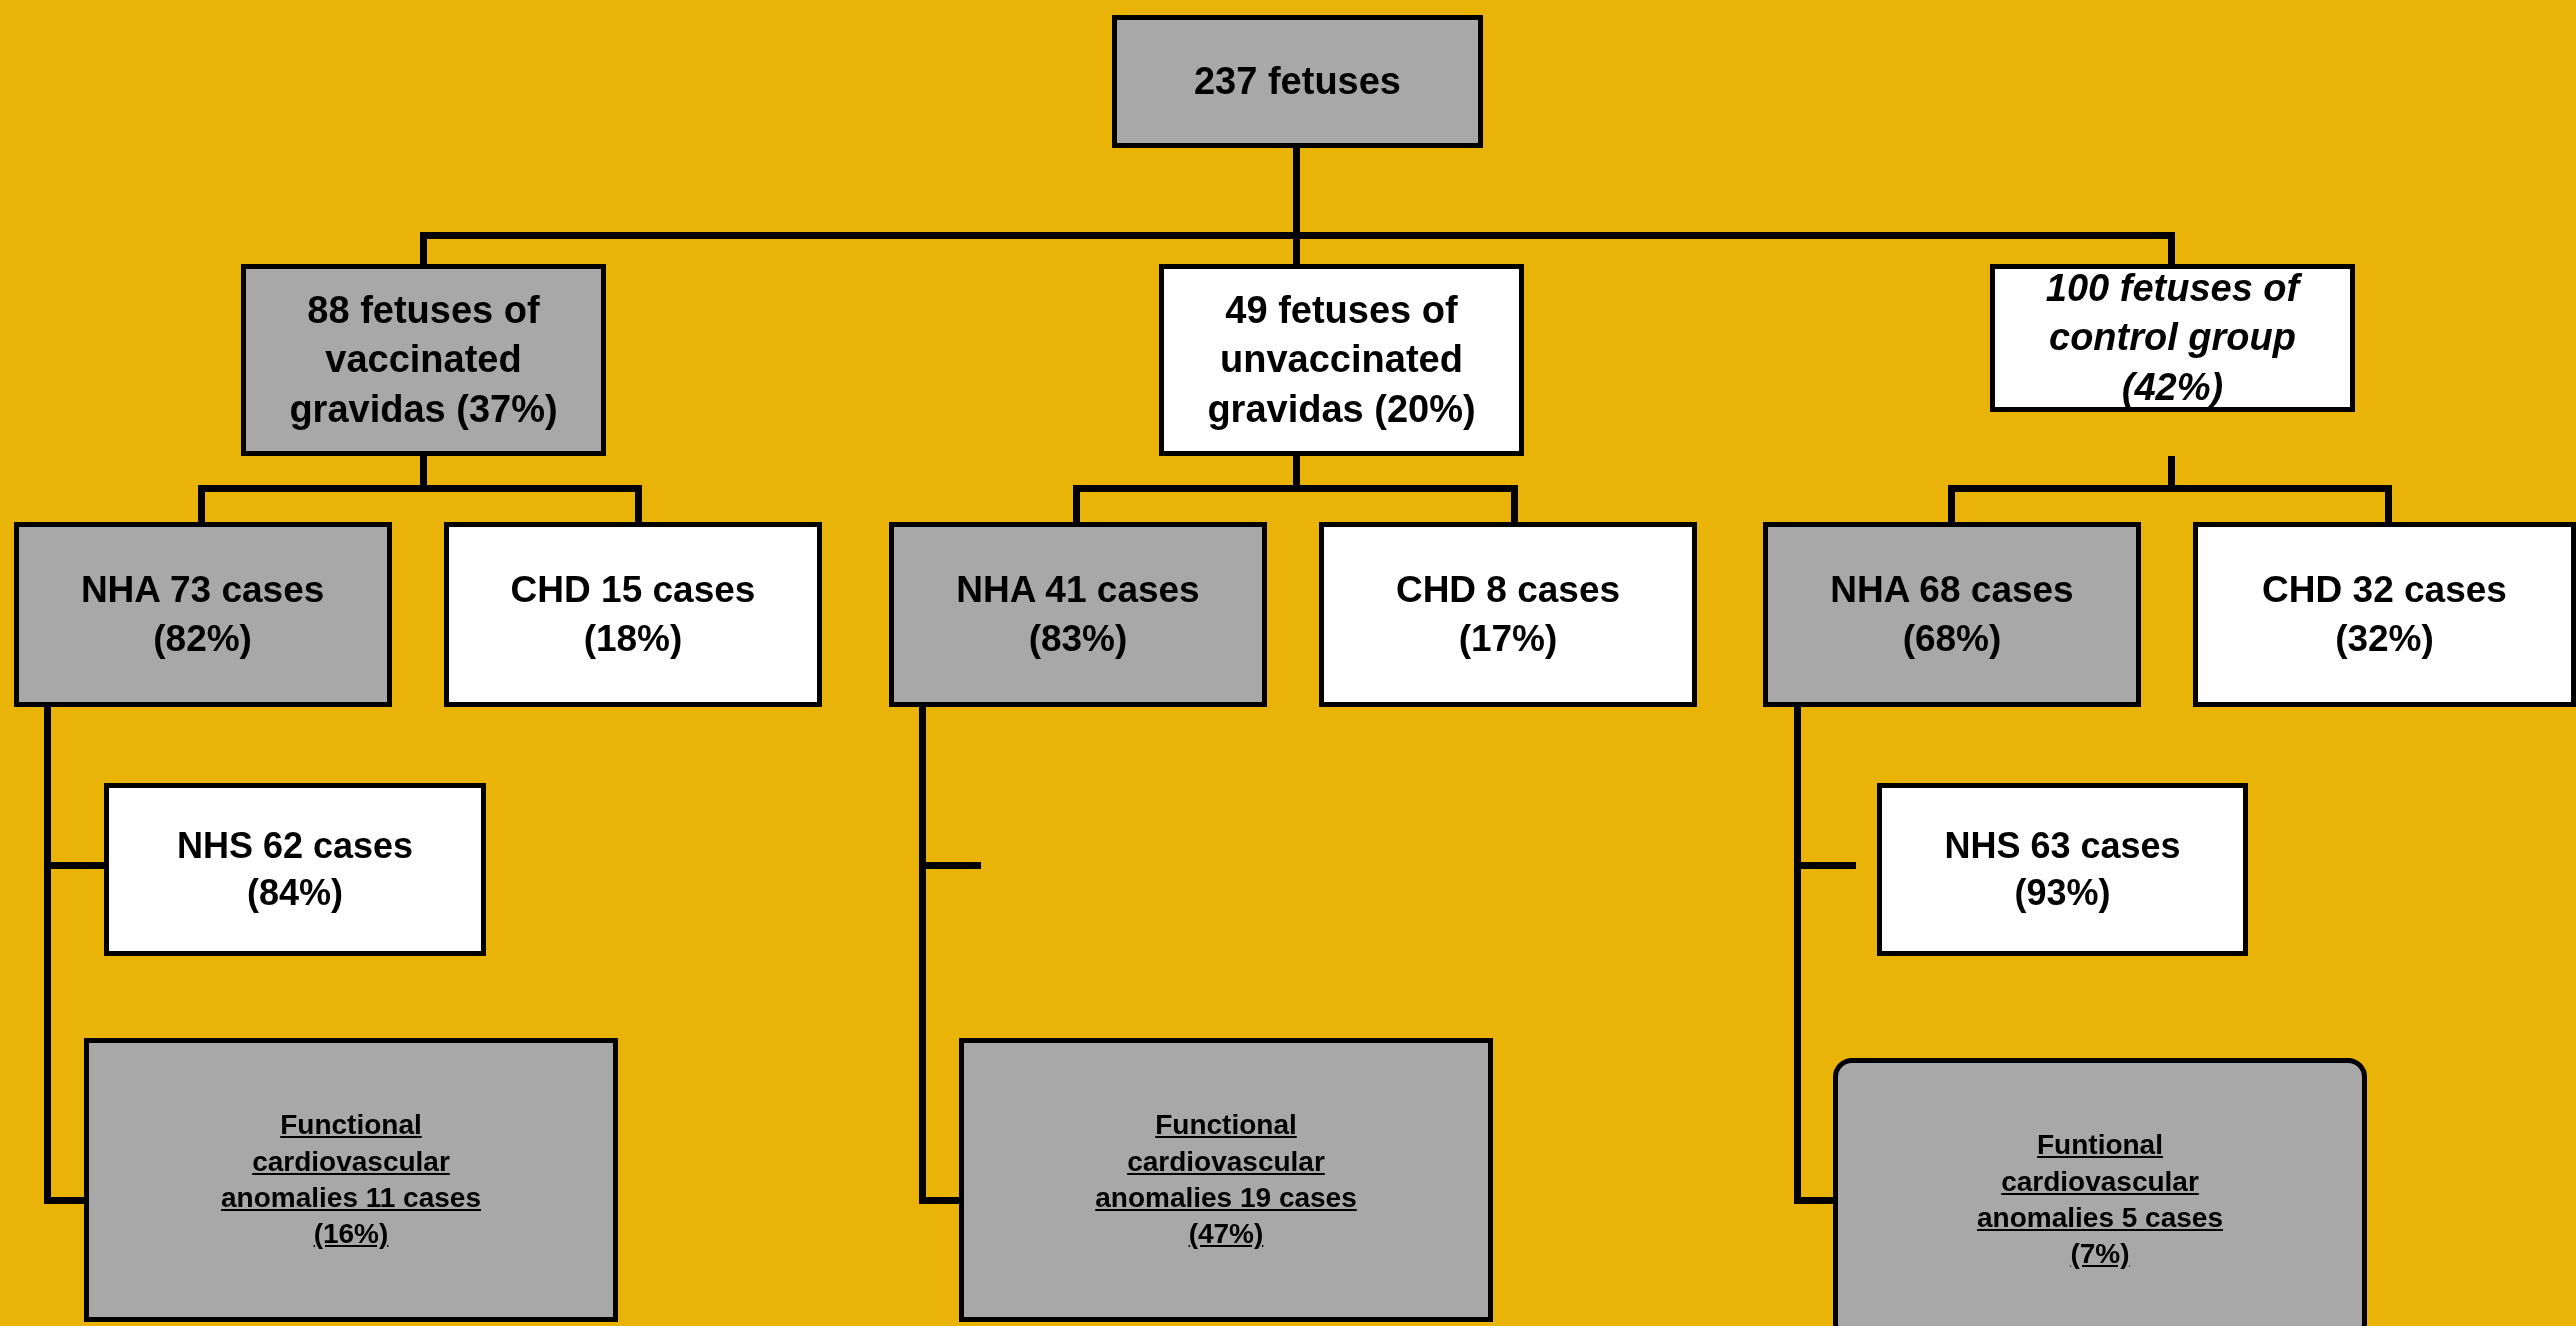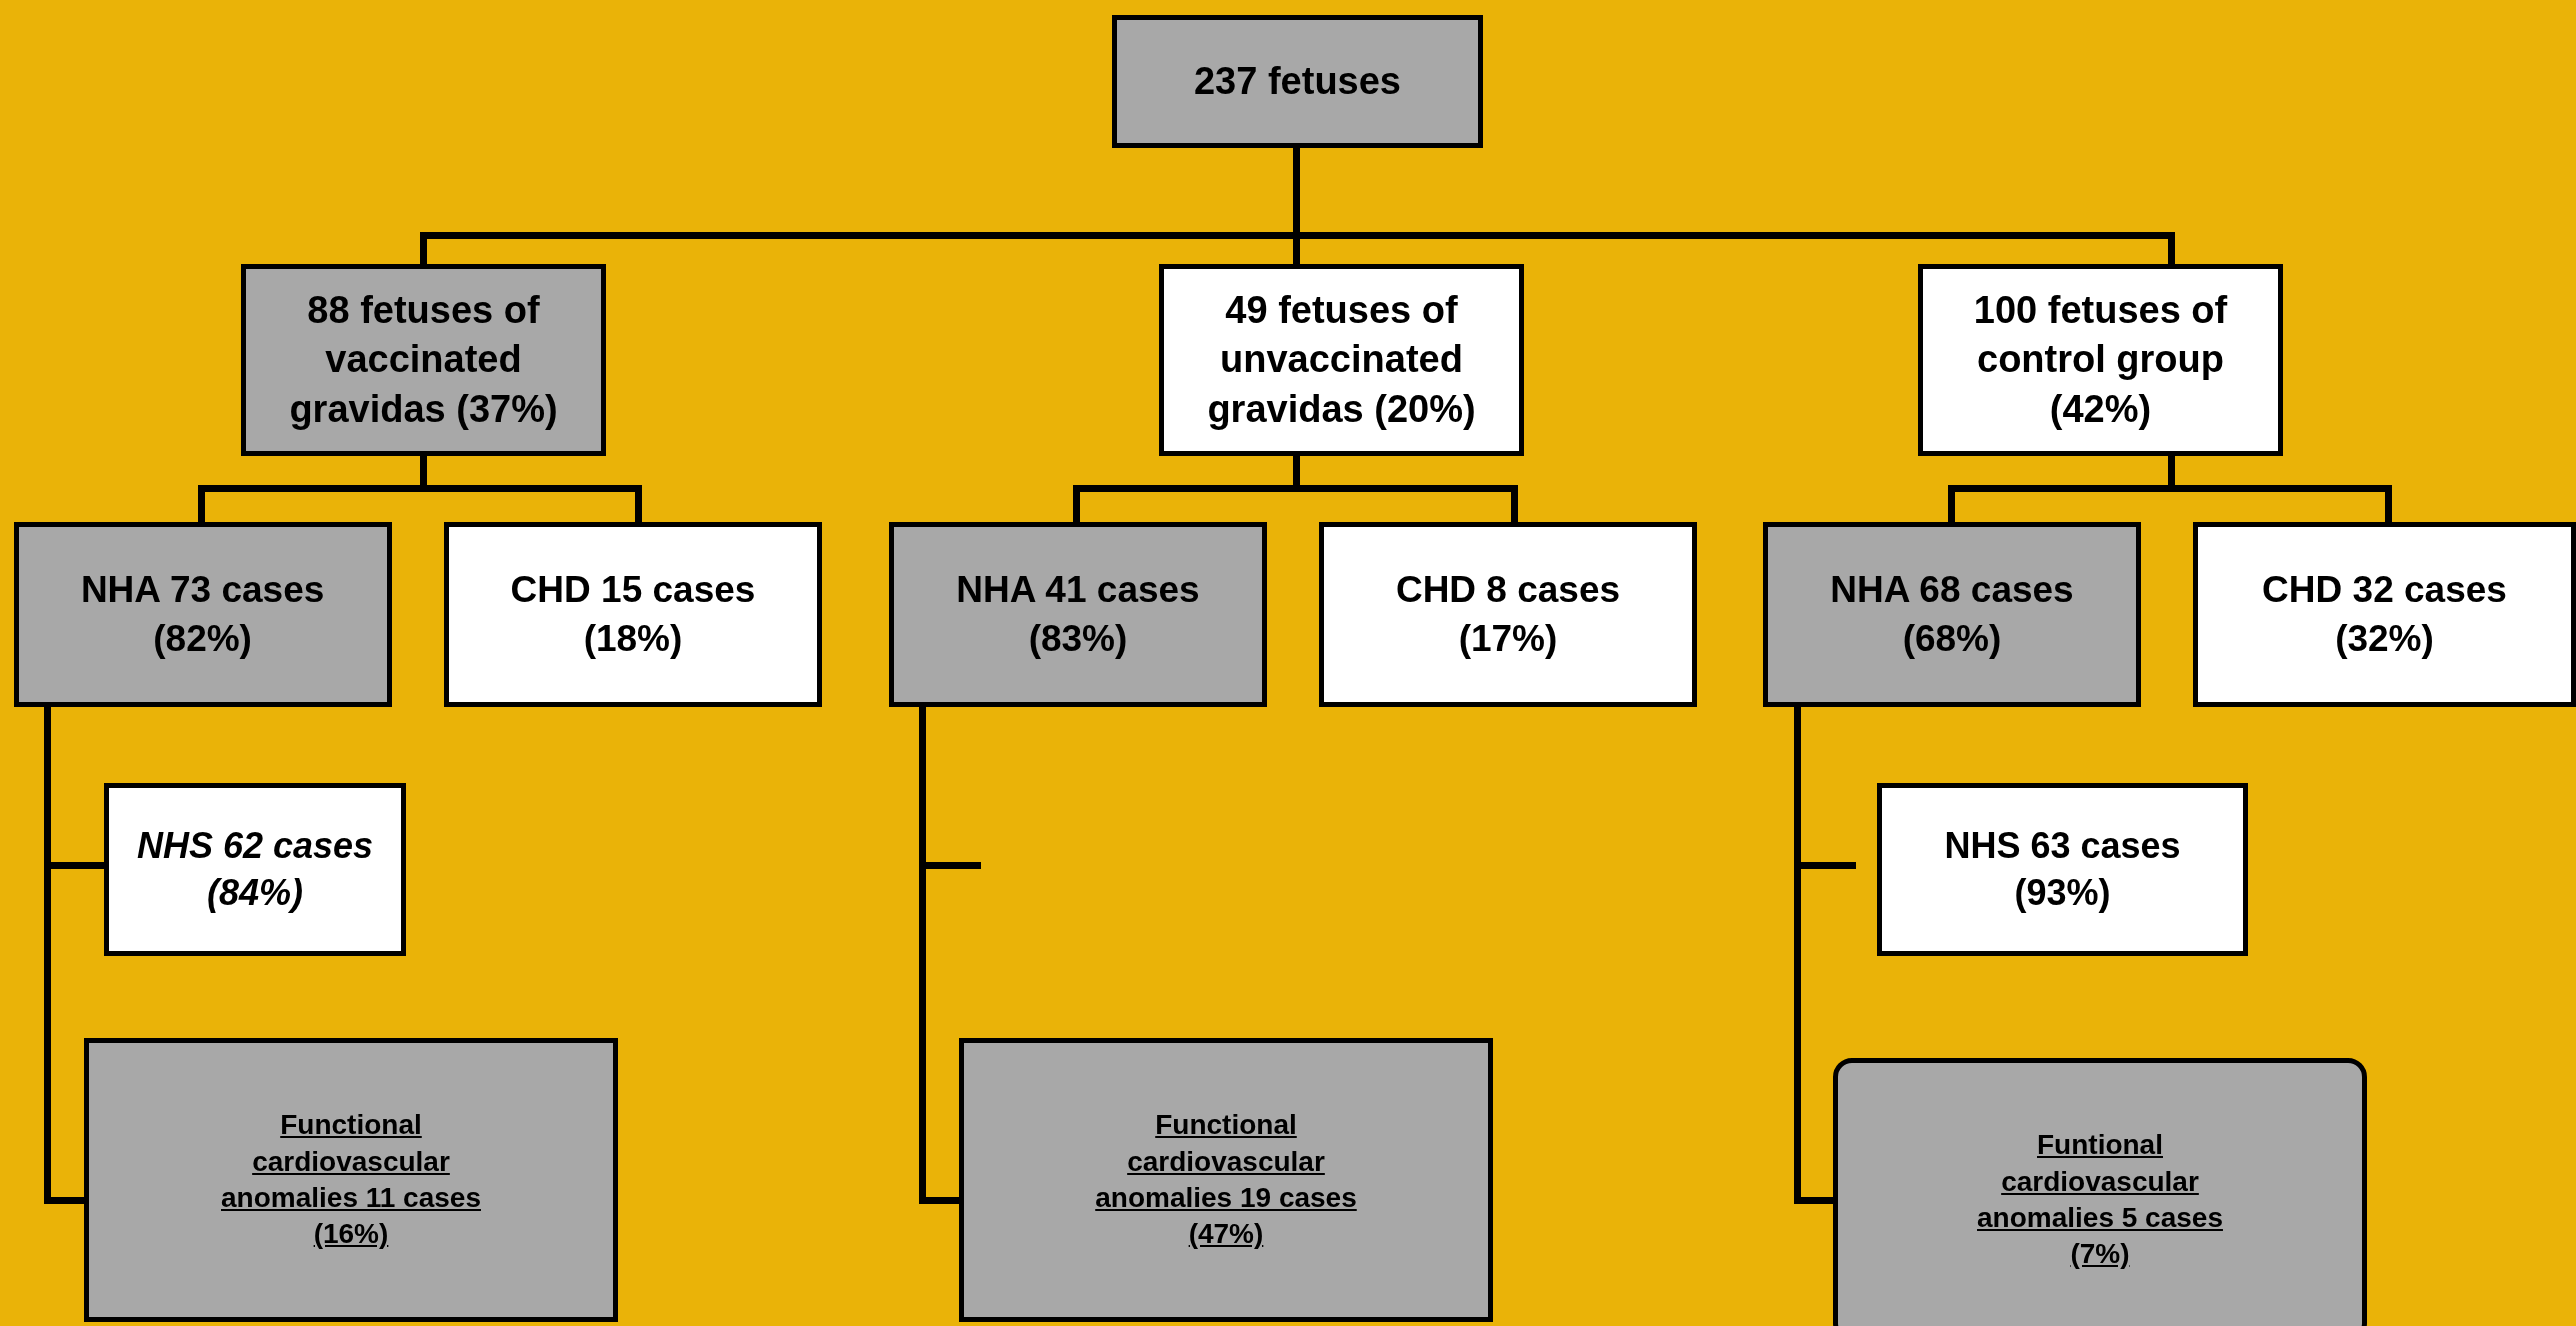--- a/index.html
+++ b/index.html
@@ -52,21 +52,21 @@
   <div class="node gray s-lvl2" style="left:241px;top:264px;width:365px;height:192px;">
     <span class="txt">88 fetuses of
 vaccinated
 gravidas (37%)</span>
   </div>
   <div class="node s-lvl2" style="left:1115px;top:264px;width:365px;height:192px;margin-left:44px;">
     <span class="txt">49 fetuses of
 unvaccinated
 gravidas (20%)</span>
   </div>
-  <div class="node s-lvl2" style="left:1918px;top:264px;width:365px;height:192px;">
+  <div class="node s-lvl2" style="left:1990px;top:264px;width:365px;height:148px;font-style:italic;">
     <span class="txt">100 fetuses of
 control group
 (42%)</span>
   </div>
 
   <div class="ln" style="left:420px;top:456px;width:6.8px;height:32px;"></div>
   <div class="ln" style="left:198px;top:485px;width:444px;height:6.8px;"></div>
   <div class="ln" style="left:198px;top:485px;width:6.8px;height:38px;"></div>
   <div class="ln" style="left:635px;top:485px;width:6.8px;height:38px;"></div>
 
@@ -112,21 +112,21 @@
   <div class="ln" style="left:44px;top:1197px;width:42px;height:6.8px;"></div>
 
   <div class="ln" style="left:919px;top:707px;width:6.8px;height:497px;"></div>
   <div class="ln" style="left:919px;top:862px;width:62px;height:6.8px;"></div>
   <div class="ln" style="left:919px;top:1197px;width:42px;height:6.8px;"></div>
 
   <div class="ln" style="left:1794px;top:707px;width:6.8px;height:497px;"></div>
   <div class="ln" style="left:1794px;top:862px;width:62px;height:6.8px;"></div>
   <div class="ln" style="left:1794px;top:1197px;width:42px;height:6.8px;"></div>
 
-  <div class="node s-nhs" style="left:104px;top:783px;width:302px;height:173px;font-style:italic;">
+  <div class="node s-nhs" style="left:104px;top:783px;width:382px;height:173px;">
     <span class="txt">NHS 62 cases
 (84%)</span>
   </div>
   <div class="node s-nhs" style="left:1853px;top:783px;width:371px;height:173px;margin-left:24px;">
     <span class="txt">NHS 63 cases
 (93%)</span>
   </div>
 
   <div class="node gray s-fn" style="left:84px;top:1038px;width:534px;height:284px;">
     <span class="txt">Functional

